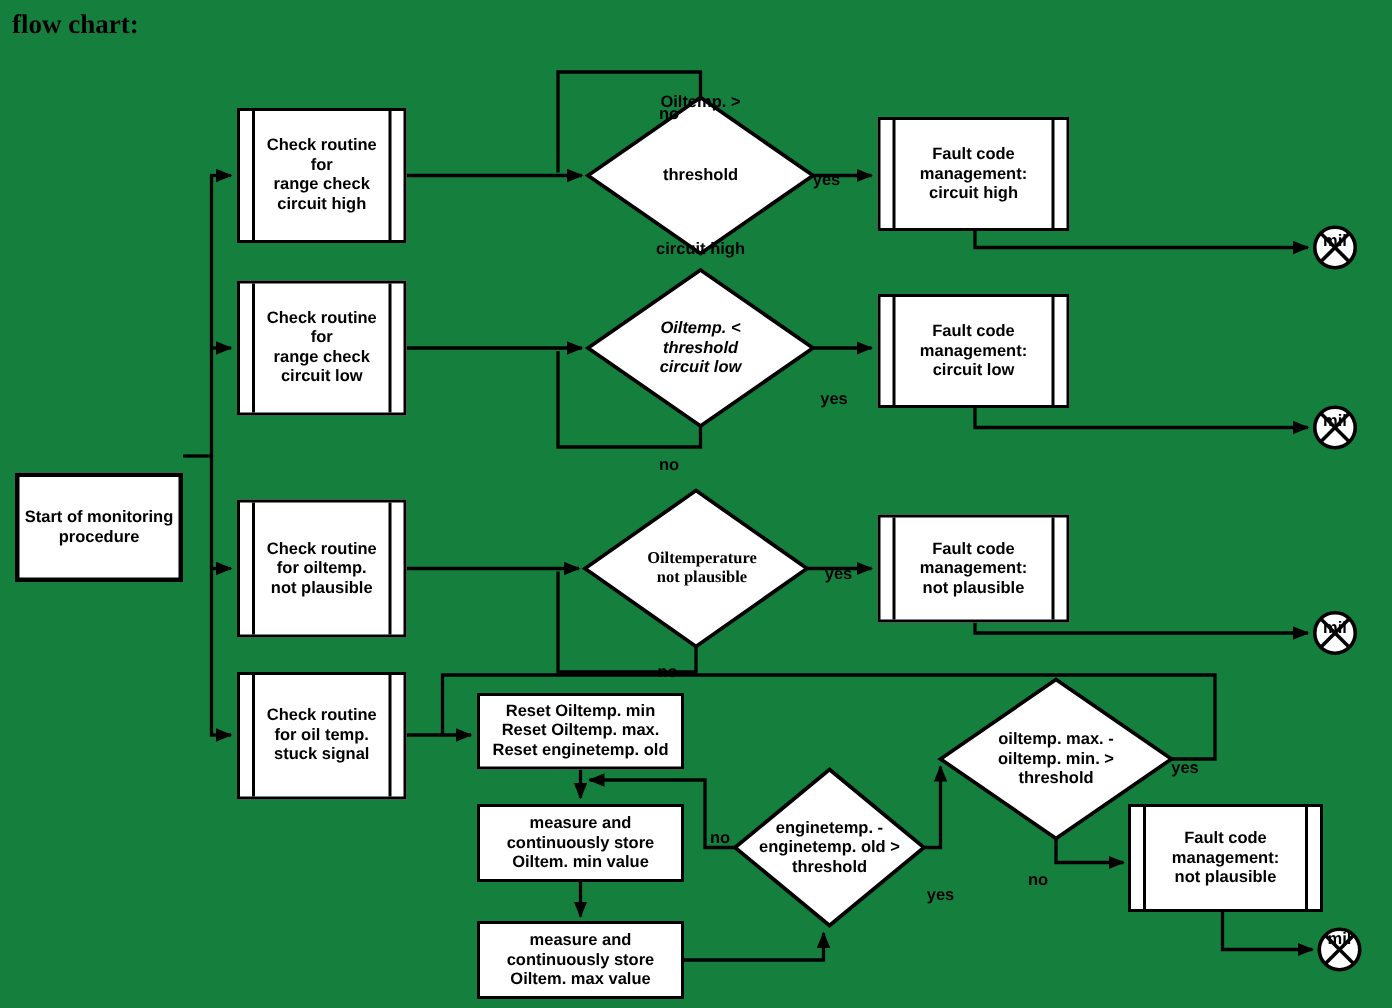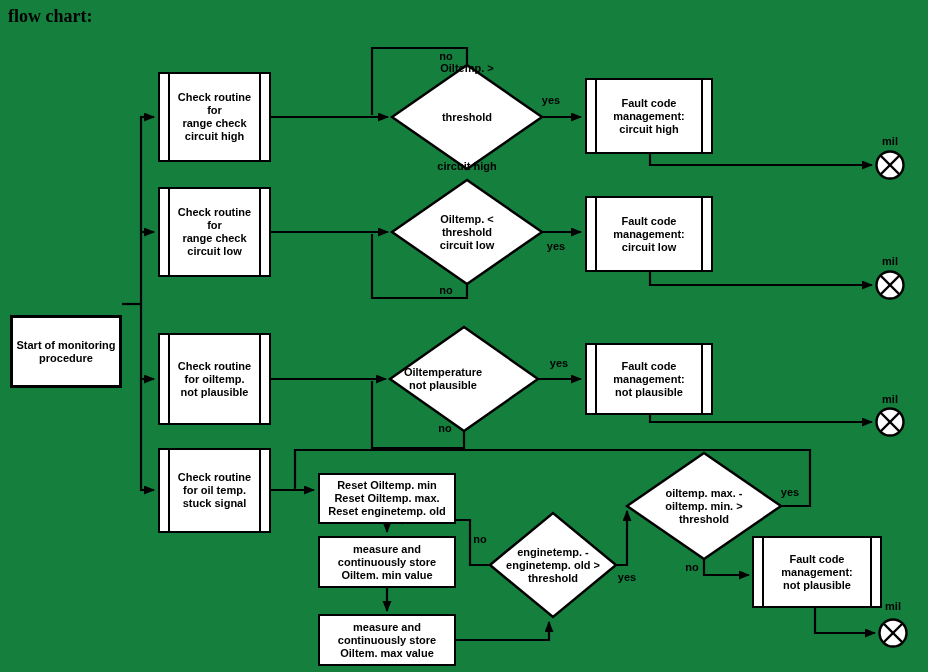--- a/index.html
+++ b/index.html
@@ -12,21 +12,21 @@
        display:flex;flex-direction:column;align-items:center;justify-content:center;
        text-align:center;font-weight:bold;font-size:11px;line-height:13px;}
   .box.thick{border-width:3px;}
   .bar{position:absolute;top:0;bottom:0;width:2px;background:#000;}
   .bar.l{left:8px}.bar.r{right:8px}
   .ln{display:block;white-space:nowrap;}
   .dtext{position:absolute;display:flex;flex-direction:column;align-items:center;
          justify-content:center;text-align:center;font-weight:bold;font-size:11px;
          line-height:13px;}
   .lbl{position:absolute;width:34px;font-weight:bold;font-size:11px;
-       line-height:13px;text-align:center;}
+       line-height:13px;text-align:center;margin-top:20px;}
 </style>
 </head>
 <body>
 
 <div class="canvas">
 
   <div class="title">flow chart:</div>
 
   <svg class="layer" width="928" height="672">
     <defs>
@@ -158,47 +158,47 @@
     <span class="ln">not plausible</span>
   </div>
   <div class="box" style="left:752px;top:536px;width:130px;height:72px;">
     <div class="bar l"></div>
     <div class="bar r"></div>
     <span class="ln">Fault code</span>
     <span class="ln">management:</span>
     <span class="ln">not plausible</span>
   </div>
 
-  <div class="box" style="left:318px;top:462px;width:138px;height:51px;margin-top:11px;">
+  <div class="box" style="left:318px;top:462px;width:138px;height:51px;">
     <span class="ln">Reset Oiltemp. min</span>
     <span class="ln">Reset Oiltemp. max.</span>
     <span class="ln">Reset enginetemp. old</span>
   </div>
   <div class="box" style="left:318px;top:536px;width:138px;height:52px;">
     <span class="ln">measure and</span>
     <span class="ln">continuously store</span>
     <span class="ln">Oiltem. min value</span>
   </div>
   <div class="box" style="left:318px;top:614px;width:138px;height:52px;">
     <span class="ln">measure and</span>
     <span class="ln">continuously store</span>
     <span class="ln">Oiltem. max value</span>
   </div>
 
   <div class="dtext" style="left:402px;top:92px;width:130px;height:50px;gap:36px;">
     <span class="ln">Oiltemp. &gt;</span>
     <span class="ln">threshold</span>
     <span class="ln">circuit high</span>
   </div>
-  <div class="dtext" style="left:402px;top:207px;width:130px;height:50px;">
+  <div class="dtext" style="left:402px;top:207px;width:130px;height:50px;font-style:italic;">
     <span class="ln">Oiltemp. &lt;</span>
     <span class="ln">threshold</span>
     <span class="ln">circuit low</span>
   </div>
-  <div class="dtext" style="left:378px;top:366px;width:130px;height:26px;">
+  <div class="dtext" style="left:403px;top:366px;width:130px;height:26px;font-family:Liberation Serif, serif;">
     <span class="ln">Oiltemperature</span>
     <span class="ln">not plausible</span>
   </div>
   <div class="dtext" style="left:483px;top:545px;width:140px;height:40px;">
     <span class="ln">enginetemp. -</span>
     <span class="ln">enginetemp. old &gt;</span>
     <span class="ln">threshold</span>
   </div>
   <div class="dtext" style="left:634px;top:486px;width:140px;height:40px;">
     <span class="ln">oiltemp. max. -</span>

